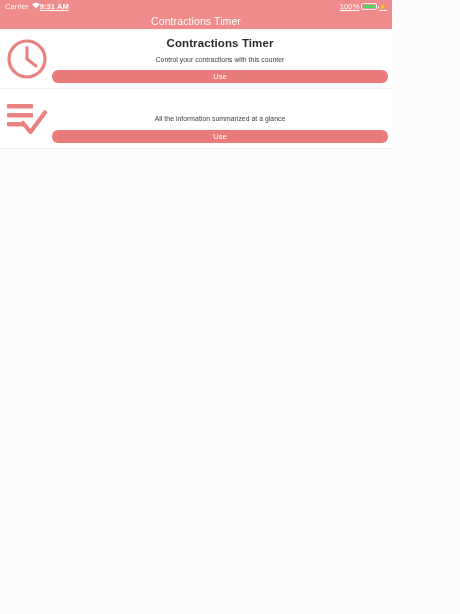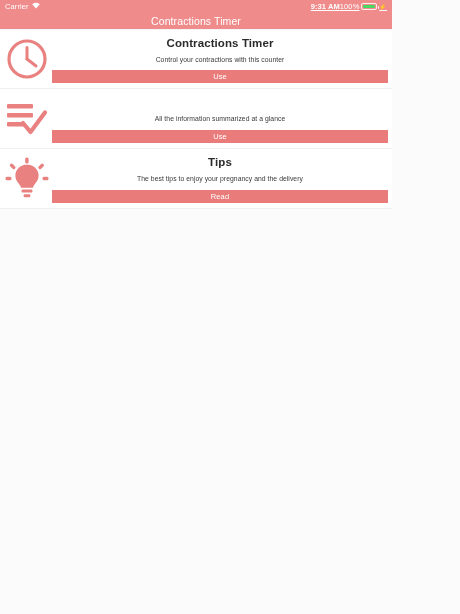--- a/index.html
+++ b/index.html
@@ -25,21 +25,21 @@
     height: 13px;
     background: #ef8b8b;
     display: flex;
     align-items: center;
     padding: 0 5px;
     font-size: 7.5px;
     color: #ffffff;
     letter-spacing: .1px;
   }
   .sb-left  { display: flex; align-items: center; gap: 3px; flex: 0 0 auto; }
-  .sb-mid   { flex: 1 1 auto; text-align: right; font-weight: bold; font-size: 7.5px; text-decoration: underline; }
+  .sb-mid   { flex: 1 1 auto; text-align: left; font-weight: bold; font-size: 7.5px; text-decoration: underline; }
   .sb-right { display: flex; align-items: center; gap: 2px; flex: 0 0 auto; text-decoration: underline; }
 
   .wifi-icon { display: block; }
   .battery {
     width: 16px; height: 7.5px;
     border: 1px solid rgba(255,255,255,.85);
     border-radius: 2px;
     padding: 1px;
     position: relative;
   }
@@ -119,21 +119,21 @@
     letter-spacing: .05px;
   }
 
   .row-btn {
     position: absolute;
     left: 52px; right: 4px;
     bottom: 5px;
     height: 13px;
     background: #ea7b7b;
     border: none;
-    border-radius: 0;
+    border-radius: 6px;
     color: #ffffff;
     font-family: "Liberation Sans", sans-serif;
     font-size: 7.5px;
     letter-spacing: .1px;
     cursor: pointer;
     display: flex;
     align-items: center;
     justify-content: center;
   }
 
@@ -188,40 +188,18 @@
           <rect x="2" y="5" width="26" height="4.6" rx="1" fill="#e8817f"></rect>
           <rect x="2" y="14" width="26" height="4.6" rx="1" fill="#e8817f"></rect>
           <rect x="2" y="23" width="18" height="4.6" rx="1" fill="#e8817f"></rect>
           <path d="M18 24 L25.5 33 L40 13.5" fill="none" stroke="#e8817f" stroke-width="4.2" stroke-linecap="round" stroke-linejoin="round"></path>
         </svg>
       </div>
       <div class="row-sub">All the information summarized at a glance</div>
       <button class="row-btn">Use</button>
     </div>
 
-    <div class="row">
-      <div class="row-icon">
-        <svg width="46" height="46" viewBox="0 0 46 46">
-
-          <rect x="21.2" y="1.5" width="3.4" height="6" rx="1.5" fill="#e8817f"></rect>
-          <rect x="1.5" y="20.8" width="6" height="3.4" rx="1.5" fill="#e8817f"></rect>
-          <rect x="38.5" y="20.8" width="6" height="3.4" rx="1.5" fill="#e8817f"></rect>
-          <rect x="7.0" y="7.2" width="3.4" height="6.4" rx="1.5" fill="#e8817f" transform="rotate(-45 8.7 10.4)"></rect>
-          <rect x="35.4" y="7.2" width="3.4" height="6.4" rx="1.5" fill="#e8817f" transform="rotate(45 37.1 10.4)"></rect>
-
-          <path d="M23 8.5 c-6.6 0 -11.6 5.0 -11.6 11.1 c0 4.3 2.4 6.8 4.0 8.9
-                   c1.0 1.3 1.5 2.2 1.6 3.2 h12 c0.1 -1.0 0.6 -1.9 1.6 -3.2
-                   c1.6 -2.1 4.0 -4.6 4.0 -8.9 c0 -6.1 -5.0 -11.1 -11.6 -11.1 z" fill="#e8817f"></path>
-
-          <rect x="17.6" y="33.4" width="10.8" height="3.2" rx="1.2" fill="#e8817f"></rect>
-          <rect x="19.6" y="38.3" width="6.8" height="3.0" rx="1.2" fill="#e8817f"></rect>
-        </svg>
-      </div>
-      <div class="row-title">Tips</div>
-      <div class="row-sub">The best tips to enjoy your pregnancy and the delivery</div>
-      <button class="row-btn">Read</button>
-    </div>
 
   </div>
 
   <div class="filler"></div>
 
 </div>
 
 </body></html>

